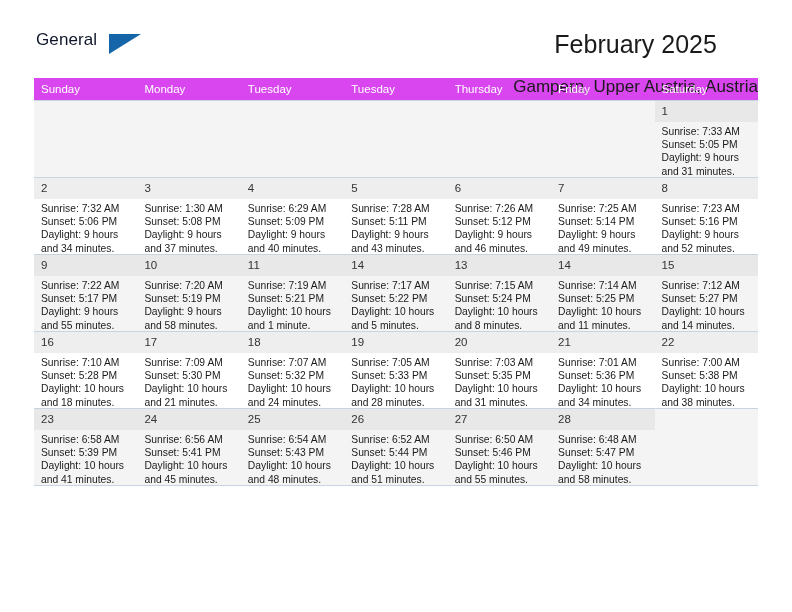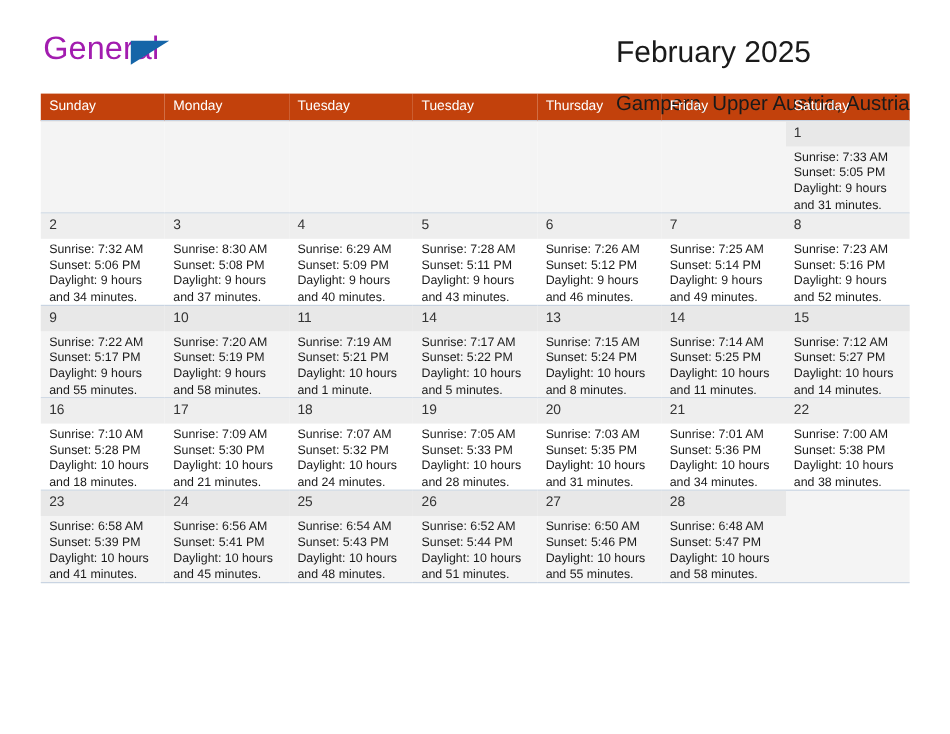--- a/index.html
+++ b/index.html
@@ -29,43 +29,43 @@
     padding-top: 28px;
     height: 68px;
     box-sizing: border-box;
   }
   .brand {
     position: relative;
     width: 200px;
     padding-left: 2px;
   }
   .brand-top {
-    font-size: 27px;
-    color: #a21caf;
+    font-size: 17px;
+    color: #0f172a;
     line-height: 24px;
     letter-spacing: 0.1px;
   }
   .brand-bottom {
     font-size: 23px;
     color: #1b7fc4;
     line-height: 23px;
     margin-top: -3px;
     margin-left: 57px;
   }
   .brand-tri {
     position: absolute;
     left: 75px;
     top: 6px;
     width: 0;
     height: 0;
     border-left: 32px solid #1565a8;
     border-bottom: 20px solid transparent;
   }
   .titles {
-    text-align: left;
+    text-align: center;
     padding-top: 2px;
   }
   .cal-title {
     font-size: 25px;
     color: #1a1a1a;
     line-height: 28px;
     font-weight: normal;
   }
   .cal-sub {
     font-size: 17px;
@@ -74,21 +74,21 @@
     margin-top: 20px;
   }
   
   .calendar {
     margin-top: 10px;
     width: 724px;
     border-collapse: collapse;
     table-layout: fixed;
   }
   .calendar th {
-    background: #c2410c;
+    background: #d946ef;
     color: #ffffff;
     font-size: 11.5px;
     font-weight: normal;
     text-align: left;
     padding: 5px 0 5px 7px;
     height: 12px;
     border: none;
   }
   .calendar td {
     vertical-align: top;
@@ -216,21 +216,21 @@
                 <div>Sunset: 5:06 PM</div>
                 <div>Daylight: 9 hours</div>
                 <div>and 34 minutes.</div>
               </div>
             </div>
           </td>
           <td>
             <div class="cell">
               <div class="daynum">3</div>
               <div class="info">
-                <div>Sunrise: 8:30 AM</div>
+                <div>Sunrise: 1:30 AM</div>
                 <div>Sunset: 5:08 PM</div>
                 <div>Daylight: 9 hours</div>
                 <div>and 37 minutes.</div>
               </div>
             </div>
           </td>
           <td>
             <div class="cell">
               <div class="daynum">4</div>
               <div class="info">

